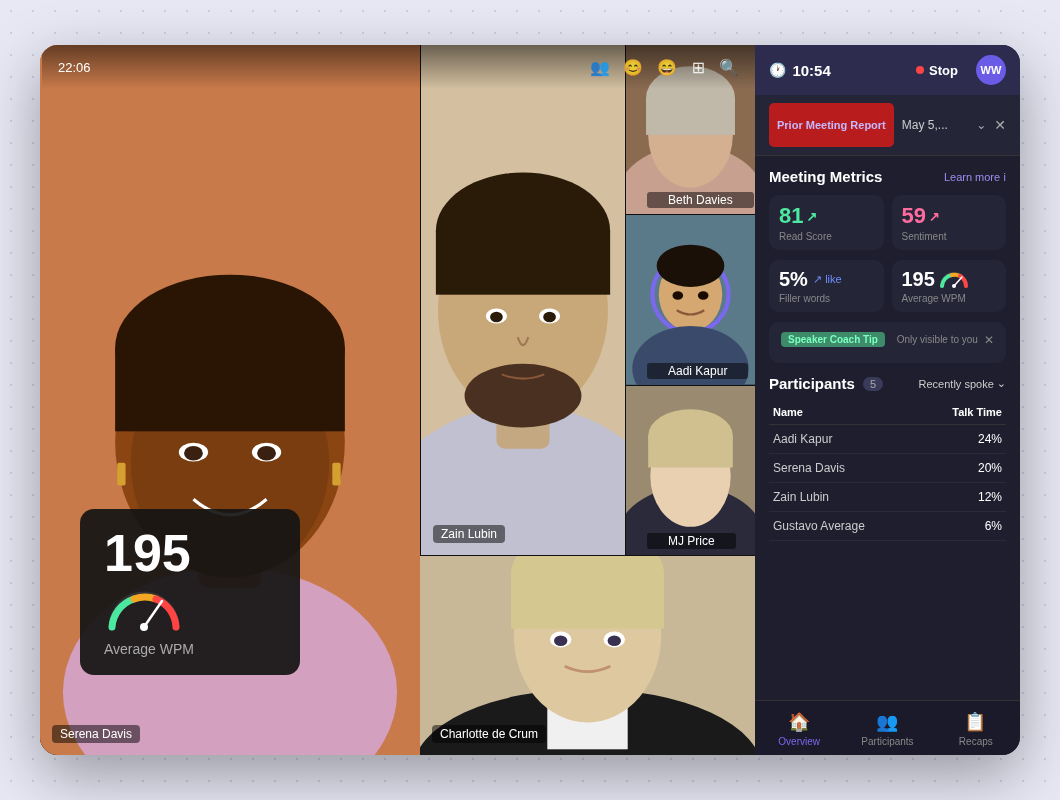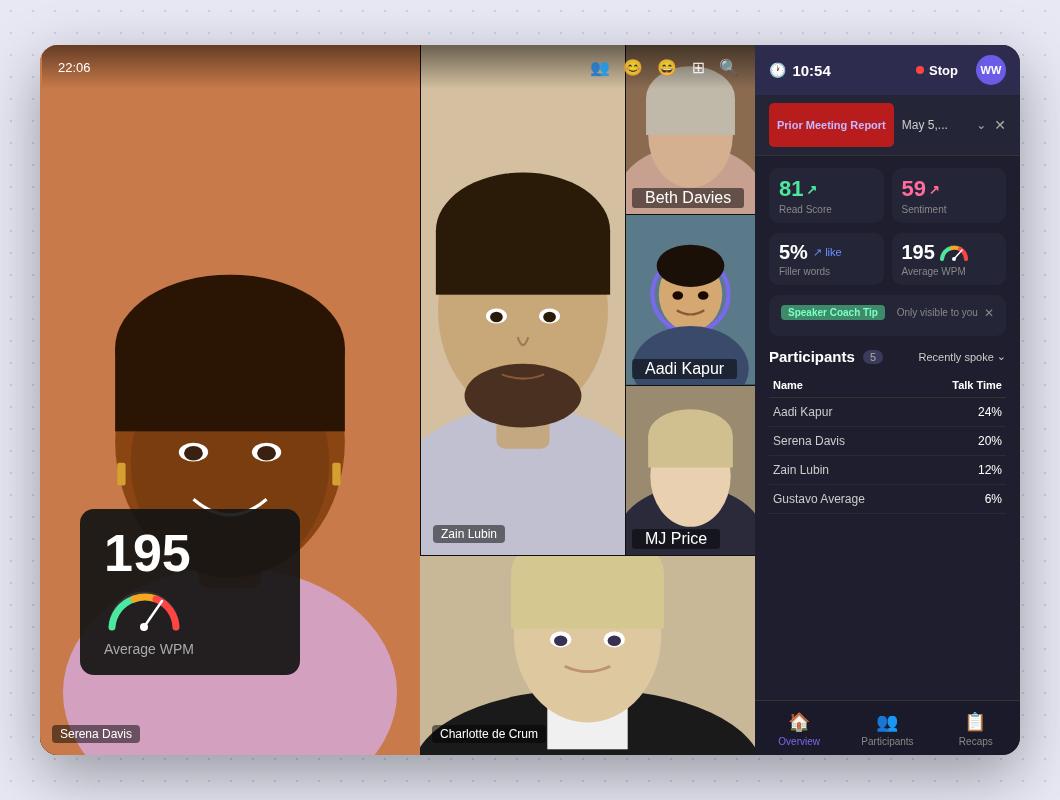--- a/index.html
+++ b/index.html
@@ -167,25 +167,25 @@
       border-top: 1px solid #111;
     }
 
     .thumb-bg-1 { background: linear-gradient(135deg, #8b7355, #5a4535, #3a2820); }
     .thumb-bg-2 { background: linear-gradient(135deg, #6b8b9b, #4a6b7b, #2a4b5b); }
     .thumb-bg-3 { background: linear-gradient(135deg, #c4a882, #9a7860, #6a5040); }
 
     .thumb-label {
       position: absolute;
       bottom: 6px;
-      left: 6px;
-      color: #fff;
-      font-size: 16px;
+      left: 21px;
+      color: #fff;
+      font-size: 12px;
       background: rgba(0,0,0,0.5);
-      padding: 1px 13px;
+      padding: 1px 21px;
       border-radius: 3px;
     }
 
     
     .wpm-overlay {
       position: absolute;
       bottom: 80px;
       left: 40px;
       background: rgba(20,20,20,0.92);
       border-radius: 14px;
@@ -775,20 +775,27 @@
 
     <div class="panel-subheader">
       <span class="prior-badge">Prior Meeting Report</span>
       <span class="date-text">May 5,...</span>
       <span class="chevron-icon">⌄</span>
       <span class="close-icon">✕</span>
     </div>
 
     <div class="panel-body">
 
+      <div class="metrics-header">
+        <span class="metrics-title">Meeting Metrics</span>
+        <span class="learn-more">
+          <span>Learn more</span>
+          <span>ℹ</span>
+        </span>
+      </div>
 
       <div class="score-row">
         <div class="score-card">
           <div class="score-value score-green">
             <span>81</span>
             <span class="arrow">↗</span>
           </div>
           <div class="score-label">Read Score</div>
         </div>
         <div class="score-card">

